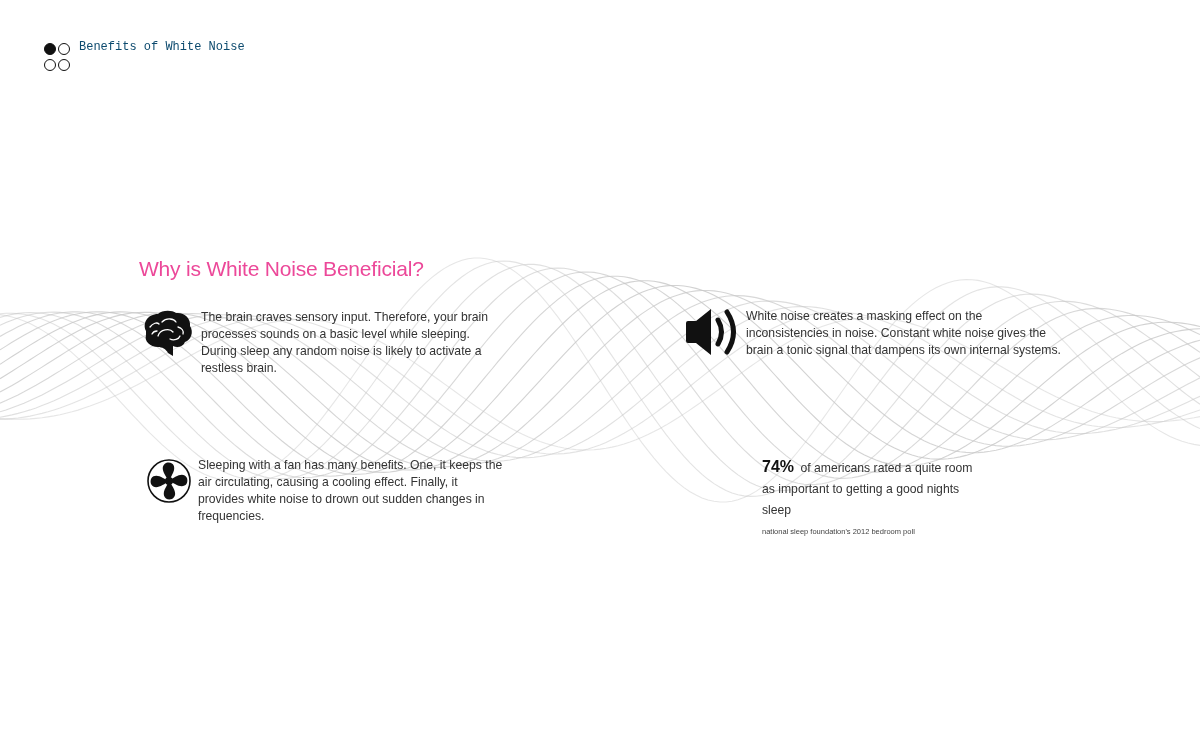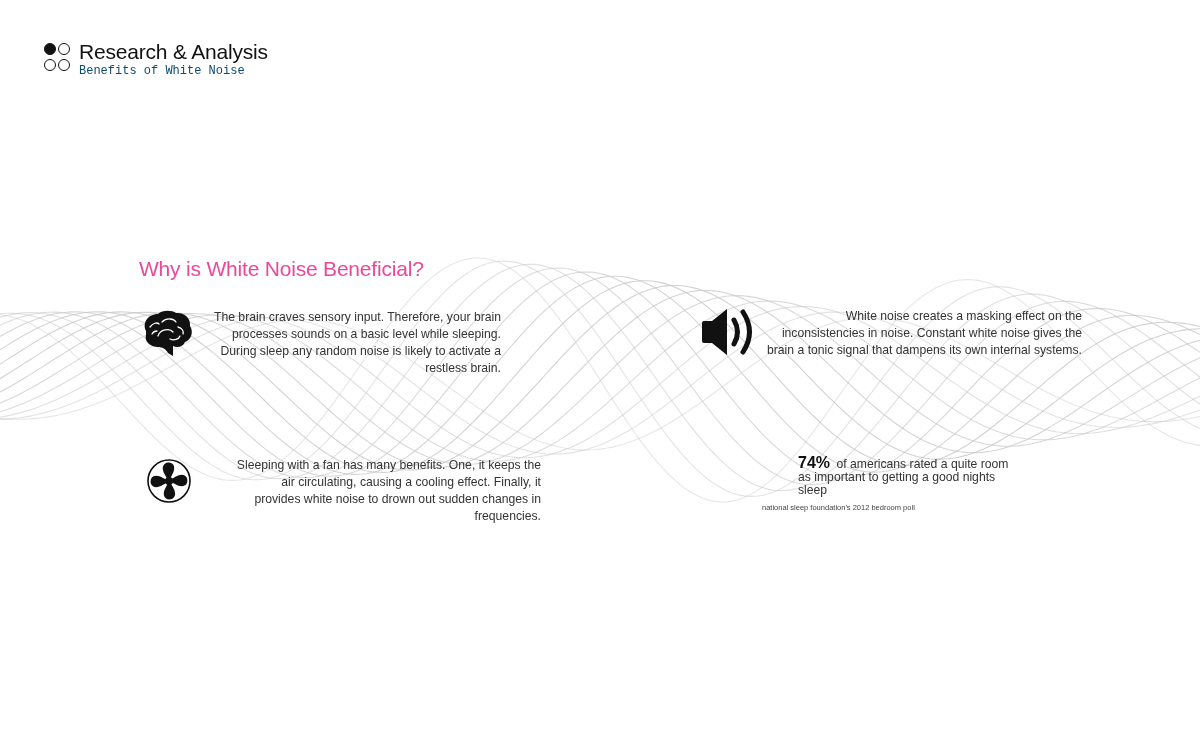--- a/index.html
+++ b/index.html
@@ -10,33 +10,33 @@
     .logo { width:30px; height:32px; position:relative; margin-right:5px; margin-top:3px; }
     .logo span { position:absolute; width:12px; height:12px; border:1.6px solid #111; border-radius:50%; box-sizing:border-box; }
     .logo .c1 { left:0; top:0; background:#111; }
     .logo .c2 { left:14px; top:0; }
     .logo .c3 { left:0; top:16px; }
     .logo .c4 { left:14px; top:16px; }
     .h-title { font-size:21px; line-height:24px; color:#111; font-family:"Liberation Sans", sans-serif; letter-spacing:-0.2px; }
     .h-sub { font-size:12px; line-height:14px; color:#0c4a6e; font-family:Liberation Mono, monospace; }
     .main-title { position:absolute; left:139px; top:257px; font-size:21px; font-family:"Liberation Sans", sans-serif; color:#ec4899; letter-spacing:-0.2px; }
     .block { position:absolute; display:flex; align-items:flex-start; }
-    .block p { margin:0; font-family:"Liberation Sans", sans-serif; font-size:12.2px; line-height:17px; color:#333;text-align:right; }
+    .block p { margin:0; font-family:"Liberation Sans", sans-serif; font-size:12.2px; line-height:17px; color:#333; }
     .icon { flex:none; }
     .b1 { left:140px; top:309px; }
     .b1 .icon { width:54px; height:50px; margin-right:7px; }
     .b1 p { width:300px; }
-    .b2 { left:700px; top:308px; }
+    .b2 { left:684px; top:308px; }
     .b2 .icon { width:56px; height:48px; margin-right:6px; }
     .b2 p { width:320px; }
-    .b3 { left:146px; top:457px;gap:38px; }
+    .b3 { left:146px; top:457px; }
     .b3 .icon { width:46px; height:48px; margin-right:6px; }
     .b3 p { width:305px; }
     .stat { position:absolute; left:762px; top:456px; font-family:"Liberation Sans", sans-serif; color:#333; }
-    .stat .line1 { font-size:12.2px; line-height:13px;margin-left:36px; }
+    .stat .line1 { font-size:12.2px; line-height:21px; }
     .stat .pct { font-size:16px; font-weight:bold; color:#111; margin-right:3px; }
     .stat .source { font-size:7.5px; color:#444; margin-top:6px; }
   </style>
 </head>
 <body>
 
 <svg class="waves" viewBox="0 0 1200 729" id="waves">
     <path d="M0 418.5 L6 418.9 L12 419.2 L18 419.2 L24 419.1 L30 418.9 L36 418.4 L42 417.8 L48 416.9 L54 415.9 L60 414.7 L66 413.3 L72 411.8 L78 410.1 L84 408.1 L90 406.1 L96 403.8 L102 401.4 L108 398.9 L114 396.2 L120 393.5 L126 390.5 L132 387.5 L138 384.4 L144 381.3 L150 378.0 L156 374.7 L162 371.4 L168 368.0 L174 364.7 L180 361.3 L186 358.0 L192 354.7 L198 351.5 L204 348.4 L210 345.3 L216 342.3 L222 339.5 L228 336.8 L234 334.3 L240 331.9 L246 329.6 L252 327.6 L258 325.8 L264 324.2 L270 322.8 L276 321.6 L282 320.7 L288 320.0 L294 319.6 L300 319.4 L306 319.5 L312 319.9 L318 320.5 L324 321.3 L330 322.5 L336 323.9 L342 325.6 L348 327.5 L354 329.6 L360 332.0 L366 334.6 L372 337.5 L378 340.5 L384 343.7 L390 347.2 L396 350.8 L402 354.5 L408 358.4 L414 362.4 L420 366.5 L426 370.7 L432 375.0 L438 379.3 L444 383.6 L450 387.9 L456 392.3 L462 396.6 L468 400.9 L474 405.0 L480 409.1 L486 413.1 L492 417.0 L498 420.8 L504 424.3 L510 427.7 L516 430.9 L522 433.9 L528 436.7 L534 439.2 L540 441.5 L546 443.6 L552 445.3 L558 446.8 L564 448.0 L570 449.0 L576 449.6 L582 449.9 L588 450.0 L594 449.7 L600 449.1 L606 448.3 L612 447.1 L618 445.7 L624 444.0 L630 442.0 L636 439.8 L642 437.3 L648 434.6 L654 431.6 L660 428.4 L666 425.1 L672 421.5 L678 417.8 L684 413.9 L690 409.9 L696 405.8 L702 401.6 L708 397.3 L714 393.0 L720 388.6 L726 384.2 L732 379.8 L738 375.4 L744 371.1 L750 366.8 L756 362.6 L762 358.5 L768 354.6 L774 350.7 L780 347.0 L786 343.5 L792 340.1 L798 337.0 L804 334.0 L810 331.3 L816 328.8 L822 326.6 L828 324.5 L834 322.8 L840 321.3 L846 320.0 L852 319.1 L858 318.4 L864 317.9 L870 317.8 L876 317.9 L882 318.3 L888 318.9 L894 319.8 L900 320.9 L906 322.3 L912 323.9 L918 325.7 L924 327.7 L930 330.0 L936 332.4 L942 335.0 L948 337.7 L954 340.6 L960 343.7 L966 346.8 L972 350.0 L978 353.4 L984 356.7 L990 360.2 L996 363.6 L1002 367.1 L1008 370.6 L1014 374.1 L1020 377.5 L1026 380.9 L1032 384.2 L1038 387.5 L1044 390.7 L1050 393.7 L1056 396.7 L1062 399.5 L1068 402.2 L1074 404.7 L1080 407.1 L1086 409.3 L1092 411.4 L1098 413.3 L1104 414.9 L1110 416.5 L1116 417.8 L1122 418.9 L1128 419.8 L1134 420.5 L1140 421.1 L1146 421.4 L1152 421.6 L1158 421.6 L1164 421.4 L1170 421.0 L1176 420.4 L1182 419.7 L1188 418.8 L1194 417.8 L1200 416.6 " fill="none" stroke="#c8c8c8" stroke-width="1.1" opacity="0.45"></path>
     <path d="M0 419.4 L6 419.1 L12 418.6 L18 418.0 L24 417.1 L30 416.1 L36 414.8 L42 413.4 L48 411.8 L54 409.9 L60 408.0 L66 405.8 L72 403.5 L78 401.0 L84 398.4 L90 395.6 L96 392.7 L102 389.7 L108 386.5 L114 383.3 L120 380.0 L126 376.6 L132 373.2 L138 369.8 L144 366.3 L150 362.8 L156 359.4 L162 355.9 L168 352.6 L174 349.2 L180 346.0 L186 342.9 L192 339.8 L198 337.0 L204 334.2 L210 331.6 L216 329.2 L222 327.0 L228 325.0 L234 323.2 L240 321.7 L246 320.3 L252 319.3 L258 318.4 L264 317.9 L270 317.6 L276 317.6 L282 317.8 L288 318.4 L294 319.2 L300 320.3 L306 321.7 L312 323.3 L318 325.3 L324 327.5 L330 329.9 L336 332.6 L342 335.5 L348 338.7 L354 342.0 L360 345.6 L366 349.4 L372 353.3 L378 357.3 L384 361.5 L390 365.9 L396 370.3 L402 374.8 L408 379.3 L414 383.9 L420 388.5 L426 393.1 L432 397.7 L438 402.2 L444 406.6 L450 411.0 L456 415.2 L462 419.4 L468 423.3 L474 427.1 L480 430.7 L486 434.1 L492 437.3 L498 440.2 L504 442.9 L510 445.3 L516 447.5 L522 449.3 L528 450.9 L534 452.1 L540 453.0 L546 453.7 L552 454.0 L558 453.9 L564 453.6 L570 452.9 L576 451.9 L582 450.6 L588 449.0 L594 447.1 L600 444.9 L606 442.4 L612 439.6 L618 436.6 L624 433.3 L630 429.8 L636 426.1 L642 422.2 L648 418.1 L654 413.9 L660 409.5 L666 405.0 L672 400.4 L678 395.7 L684 391.0 L690 386.2 L696 381.4 L702 376.6 L708 371.9 L714 367.2 L720 362.6 L726 358.1 L732 353.7 L738 349.5 L744 345.4 L750 341.4 L756 337.7 L762 334.2 L768 330.9 L774 327.8 L780 325.0 L786 322.4 L792 320.1 L798 318.1 L804 316.3 L810 314.9 L816 313.8 L822 312.9 L828 312.4 L834 312.1 L840 312.2 L846 312.5 L852 313.2 L858 314.1 L864 315.3 L870 316.8 L876 318.5 L882 320.5 L888 322.7 L894 325.2 L900 327.9 L906 330.7 L912 333.8 L918 337.0 L924 340.4 L930 343.9 L936 347.5 L942 351.2 L948 355.0 L954 358.8 L960 362.7 L966 366.6 L972 370.5 L978 374.4 L984 378.3 L990 382.1 L996 385.9 L1002 389.5 L1008 393.1 L1014 396.5 L1020 399.9 L1026 403.0 L1032 406.1 L1038 408.9 L1044 411.6 L1050 414.1 L1056 416.4 L1062 418.5 L1068 420.3 L1074 422.0 L1080 423.4 L1086 424.7 L1092 425.7 L1098 426.5 L1104 427.0 L1110 427.3 L1116 427.5 L1122 427.4 L1128 427.1 L1134 426.5 L1140 425.8 L1146 424.9 L1152 423.9 L1158 422.6 L1164 421.2 L1170 419.6 L1176 417.9 L1182 416.1 L1188 414.1 L1194 412.1 L1200 409.9 " fill="none" stroke="#c8c8c8" stroke-width="1.1" opacity="0.51"></path>
     <path d="M0 417.2 L6 416.1 L12 414.9 L18 413.4 L24 411.7 L30 409.9 L36 407.9 L42 405.6 L48 403.2 L54 400.7 L60 398.0 L66 395.1 L72 392.1 L78 389.0 L84 385.8 L90 382.5 L96 379.0 L102 375.6 L108 372.1 L114 368.5 L120 364.9 L126 361.3 L132 357.8 L138 354.3 L144 350.8 L150 347.4 L156 344.1 L162 340.9 L168 337.8 L174 334.9 L180 332.1 L186 329.5 L192 327.1 L198 324.8 L204 322.9 L210 321.1 L216 319.6 L222 318.3 L228 317.3 L234 316.6 L240 316.1 L246 316.0 L252 316.1 L258 316.5 L264 317.2 L270 318.3 L276 319.6 L282 321.2 L288 323.1 L294 325.2 L300 327.7 L306 330.4 L312 333.4 L318 336.6 L324 340.0 L330 343.7 L336 347.5 L342 351.6 L348 355.8 L354 360.2 L360 364.7 L366 369.3 L372 374.0 L378 378.8 L384 383.6 L390 388.4 L396 393.3 L402 398.1 L408 402.9 L414 407.6 L420 412.2 L426 416.7 L432 421.0 L438 425.2 L444 429.3 L450 433.1 L456 436.7 L462 440.1 L468 443.2 L474 446.1 L480 448.6 L486 450.9 L492 452.9 L498 454.5 L504 455.8 L510 456.8 L516 457.4 L522 457.7 L528 457.7 L534 457.3 L540 456.5 L546 455.4 L552 454.0 L558 452.2 L564 450.1 L570 447.7 L576 445.0 L582 442.0 L588 438.7 L594 435.1 L600 431.3 L606 427.3 L612 423.0 L618 418.6 L624 414.0 L630 409.2 L636 404.4 L642 399.4 L648 394.3 L654 389.2 L660 384.1 L666 378.9 L672 373.8 L678 368.7 L684 363.6 L690 358.7 L696 353.9 L702 349.2 L708 344.6 L714 340.3 L720 336.1 L726 332.2 L732 328.4 L738 325.0 L744 321.8 L750 318.8 L756 316.2 L762 313.9 L768 311.8 L774 310.1 L780 308.7 L786 307.7 L792 307.0 L798 306.6 L804 306.5 L810 306.8 L816 307.4 L822 308.3 L828 309.5 L834 311.0 L840 312.9 L846 315.0 L852 317.4 L858 320.0 L864 322.9 L870 326.0 L876 329.4 L882 332.9 L888 336.6 L894 340.4 L900 344.4 L906 348.5 L912 352.7 L918 357.0 L924 361.3 L930 365.6 L936 370.0 L942 374.3 L948 378.6 L954 382.9 L960 387.1 L966 391.2 L972 395.2 L978 399.0 L984 402.8 L990 406.3 L996 409.7 L1002 412.9 L1008 415.9 L1014 418.7 L1020 421.3 L1026 423.6 L1032 425.7 L1038 427.6 L1044 429.2 L1050 430.6 L1056 431.7 L1062 432.5 L1068 433.1 L1074 433.5 L1080 433.6 L1086 433.4 L1092 433.0 L1098 432.4 L1104 431.5 L1110 430.4 L1116 429.2 L1122 427.7 L1128 426.0 L1134 424.2 L1140 422.2 L1146 420.0 L1152 417.7 L1158 415.3 L1164 412.8 L1170 410.2 L1176 407.5 L1182 404.7 L1188 401.9 L1194 399.1 L1200 396.3 " fill="none" stroke="#c8c8c8" stroke-width="1.1" opacity="0.57"></path>
@@ -54,21 +54,20 @@
   </svg>
 
 <div class="header">
   <div class="logo">
     <span class="c1"></span>
       <span class="c2"></span>
       <span class="c3"></span>
       <span class="c4"></span>
   </div>
   <div>
-    <div class="h-title">Research &amp; Analysis</div>
     <div class="h-sub">Benefits of White Noise</div>
   </div>
 </div>
 
 <div class="main-title">Why is White Noise Beneficial?</div>
 
 <div class="block b1">
   <svg class="icon" viewBox="0 0 54 50">
     <path d="M6 22 C2 14 8 5 18 5 C22 1 32 1 36 4 C44 3 51 9 50 17 C54 23 51 31 45 33 C43 38 37 39 33 37 L33 47 L28 44 C26 40 22 38 18 38 C10 38 4 32 6 26 Z" fill="#111"></path>
     <path d="M10 18 C13 14 17 13 19 15" stroke="#fff" stroke-width="1.3" fill="none" stroke-linecap="round"></path>

